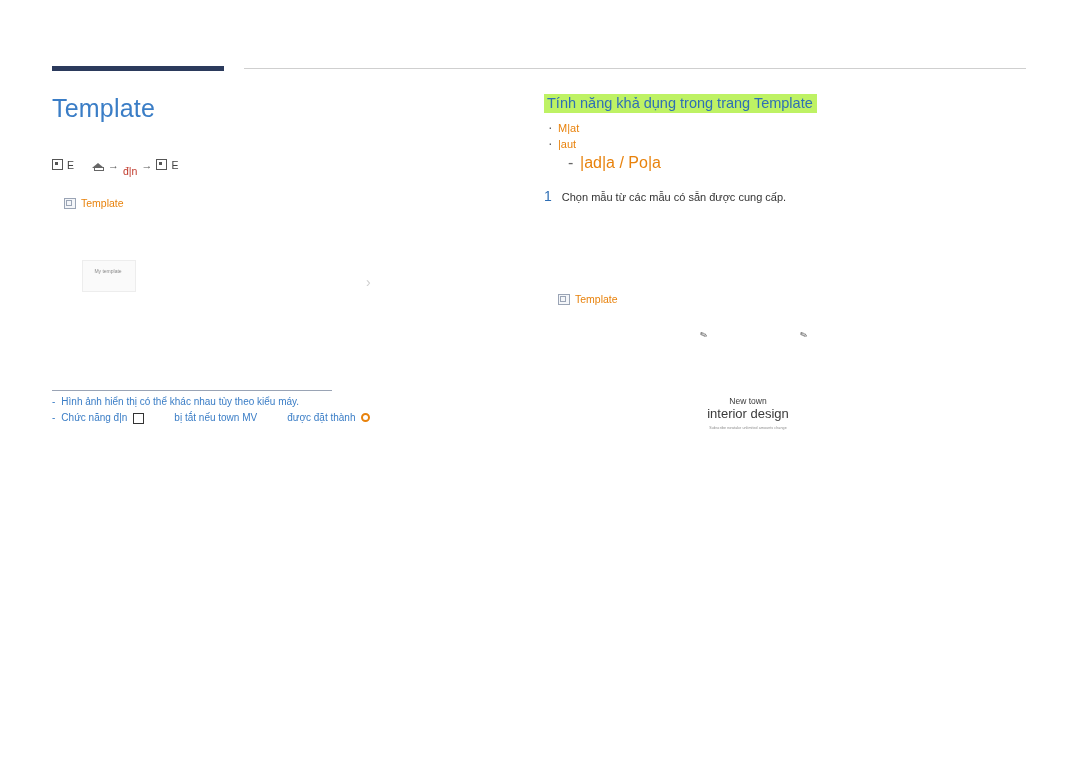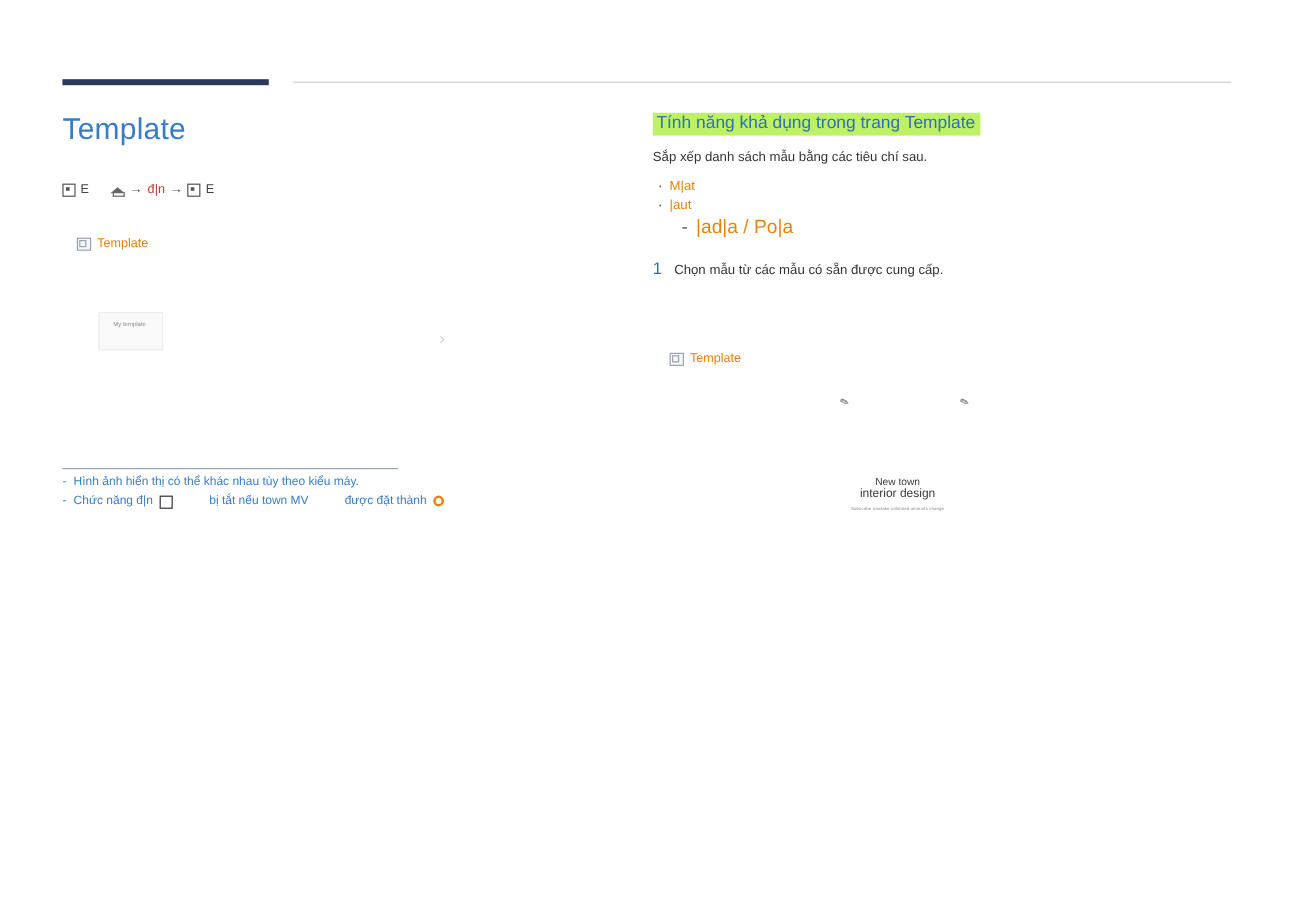--- a/index.html
+++ b/index.html
@@ -65,21 +65,21 @@
   }
   .menu-path .sq::after{
     content:"";
     position:absolute;
     left:2px; top:2px;
     width:3px;height:3px;
     background:#555;
   }
   .menu-path .lbl { font-size: 10.5px; }
   .menu-path .arrow { color: #555; font-size: 11px; }
-  .menu-path .red { color: #c0392b; }
+  .menu-path .red { color: #c0392b; margin-top: 13px; }
   .home-ic {
     display:inline-block;
     width: 12px; height: 10px;
     position: relative;
   }
   .home-ic::before{
     content:"";
     position:absolute;
     left:0; top:3px;
     width:0;height:0;
@@ -278,21 +278,21 @@
     position: absolute;
     left: 110px; top: 84px;
     width: 160px;
     text-align: center;
   }
   .right-shot .card .l1 {
     font-size: 8.5px;
     color: #3a3a3a;
   }
   .right-shot .card .l2 {
-    font-size: 10px;
+    font-size: 13px;
     color: #3a3a3a;
   }
   .right-shot .card .l3 {
     font-size: 3.6px;
     color: #8a8a8a;
     margin-top: 5px;
     letter-spacing: 0.1px;
   }
 </style>
 </head>
@@ -343,21 +343,20 @@
       <span style="display:inline-block;width:18px"></span>
       <span class="txt">bị tắt nếu town MV</span>
       <span style="display:inline-block;width:18px"></span>
       <span class="txt">được đặt thành</span>
       <span class="gear"></span>
     </div>
   </div>
 
   <div class="right-col">
     <div><span class="hl-title">Tính năng khả dụng trong trang Template</span></div>
-    <p class="body-p">Sắp xếp danh sách mẫu bằng các tiêu chí sau.</p>
 
     <ul class="bullets">
       <li>
         <span>M|at</span>
       </li>
       <li>
         <span>|aut</span>
         <ul class="sub-bullets">
           <li>
             <span>|ad|a / Po|a</span>

